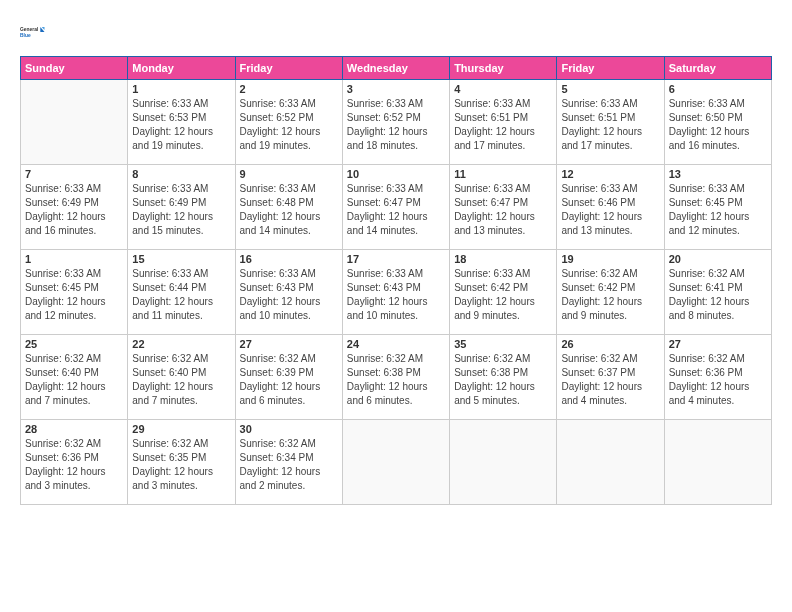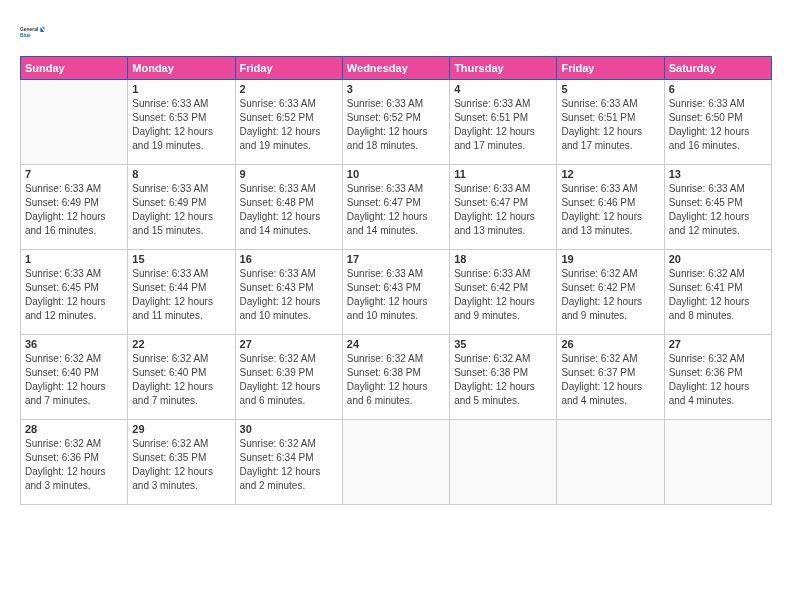--- a/index.html
+++ b/index.html
@@ -195,21 +195,21 @@
             <span class="day-number">19</span>
             <div class="day-info">Sunrise: 6:32 AM<br>Sunset: 6:42 PM<br>Daylight: 12 hours<br>and 9 minutes.</div>
           </td>
           <td>
             <span class="day-number">20</span>
             <div class="day-info">Sunrise: 6:32 AM<br>Sunset: 6:41 PM<br>Daylight: 12 hours<br>and 8 minutes.</div>
           </td>
         </tr>
         <tr>
           <td>
-            <span class="day-number">36</span>
+            <span class="day-number">25</span>
             <div class="day-info">Sunrise: 6:32 AM<br>Sunset: 6:40 PM<br>Daylight: 12 hours<br>and 7 minutes.</div>
           </td>
           <td>
             <span class="day-number">22</span>
             <div class="day-info">Sunrise: 6:32 AM<br>Sunset: 6:40 PM<br>Daylight: 12 hours<br>and 7 minutes.</div>
           </td>
           <td>
             <span class="day-number">27</span>
             <div class="day-info">Sunrise: 6:32 AM<br>Sunset: 6:39 PM<br>Daylight: 12 hours<br>and 6 minutes.</div>
           </td>

